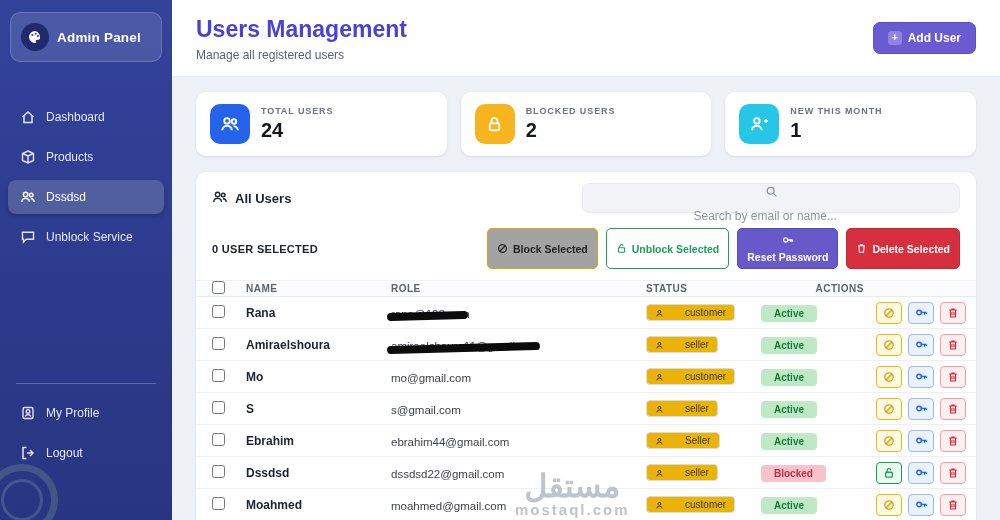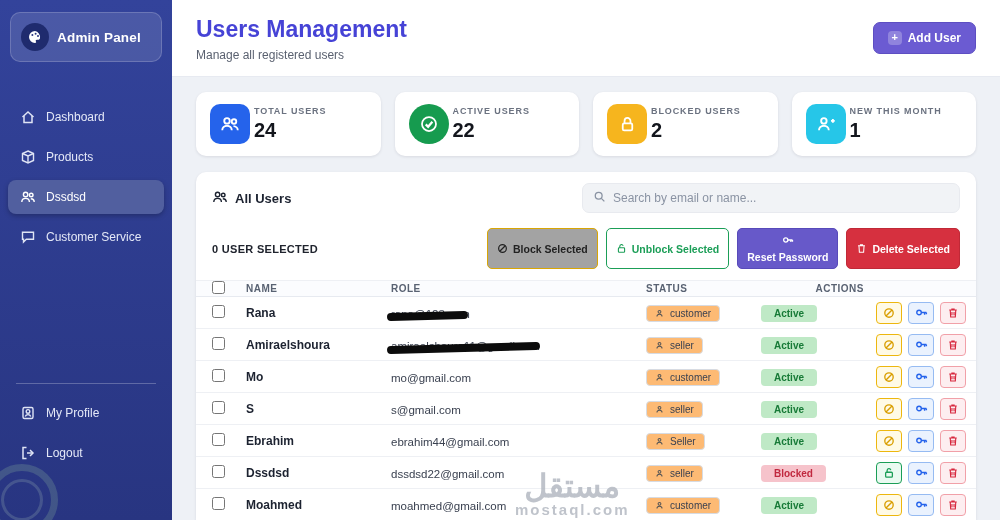--- a/index.html
+++ b/index.html
@@ -33,36 +33,36 @@
   .page-title { font-size:23px; font-weight:bold; color:#4643d6; }
   .page-subtitle { font-size:12px; color:#5a6170; margin-top:5px; }
   .add-btn { margin-top:6px; background:#6b5bd2; color:#fff; border:1px solid #5d4ec2; border-radius:7px;
              padding:8px 14px; font-size:12px; font-weight:bold; display:flex; align-items:center; gap:6px; }
   .add-btn .plus { background:rgba(255,255,255,.25); border-radius:4px; width:14px; height:14px; line-height:13px;
                    font-size:11px; text-align:center; display:inline-block; }
 
   
   .stats { display:flex; gap:14px; padding:15px 24px 10px; }
   .stat-card { flex:1; background:#fff; border-radius:10px; box-shadow:0 1px 3px rgba(16,24,40,.1);
-               display:flex; align-items:center; gap:4px; padding:12px 14px; }
+               display:flex; align-items:center; gap:11px; padding:12px 14px; }
   .stat-icon { width:40px; height:40px; border-radius:10px; display:flex; align-items:center; justify-content:center; flex:none; }
   .stat-icon.c0 { background:#2563eb; }
   .stat-icon.c1 { background:#169b4f; border-radius:50%; }
   .stat-icon.c2 { background:#f6b51e; }
   .stat-icon.c3 { background:#26c6e8; }
   .stat-label { font-size:9px; font-weight:bold; letter-spacing:.9px; color:#6b7280; }
   .stat-value { font-size:20px; font-weight:bold; color:#13161d; margin-top:3px; }
 
   
   .table-card { margin:6px 24px 0; background:#fff; border-radius:10px 10px 0 0; box-shadow:0 1px 3px rgba(16,24,40,.1);
                 flex:1; display:flex; flex-direction:column; overflow:hidden; }
   .card-head { display:flex; justify-content:space-between; align-items:center; padding:11px 16px 9px; }
   .all-users { display:flex; align-items:center; gap:7px; font-size:13px; font-weight:bold; color:#1c2230; }
   .search { background:#f1f3f6; border:1px solid #e8eaef; border-radius:7px; width:378px; height:30px;
-            display:flex; align-items:center; gap:7px; padding:0 10px; }
+            display:flex; align-items:center; gap:7px; padding:0 10px;flex-direction:column; }
   .search input { flex:1; border:none; background:transparent; outline:none; font-size:12px; color:#333; }
   .search input::placeholder { color:#8a93a3; }
 
   .bulk-row { display:flex; justify-content:space-between; align-items:center; padding:6px 16px 11px; }
   .selected-label { font-size:11px; font-weight:bold; color:#20242e; letter-spacing:.3px; }
   .bulk-btns { display:flex; gap:8px; }
   .btn { border-radius:5px; font-size:10.5px; font-weight:bold; padding:5px 9px; display:flex; align-items:center; gap:5px;
          border:1px solid transparent; }
   .btn-block  { background:#a3a3a3; color:#222; border-color:#d9a604; }
   .btn-unblock{ background:#fff; color:#1b9e57; border-color:#1b9e57; }
@@ -72,22 +72,22 @@
   
   .thead, .trow { display:grid; grid-template-columns:34px 145px 255px 115px 115px 1fr; align-items:center; padding:0 16px; }
   .thead { height:28px; background:#fbfcfe; border-top:1px solid #eef0f4; border-bottom:1px solid #e7eaf0;
            font-size:10px; font-weight:bold; color:#596272; letter-spacing:.5px; }
   .thead .col-actions { justify-self:end; padding-right:12px; }
   .trow { height:32px; border-bottom:1px solid #eef0f4; }
   .cell-name { font-size:12px; font-weight:bold; color:#1c2230; }
   .email { position:relative; display:inline-block; font-size:11.5px; color:#3a4150; }
   .email.redacted::after { content:""; position:absolute; left:-4px; top:40%; width:103%; height:8px; background:#0c0c0c;
                            border-radius:5px; transform:rotate(-1.5deg); }
-  .role-pill { display:inline-flex; align-items:center; gap:6px; border:1px solid #d7dbe2; border-radius:4px;
-               background:#fdba74; padding:2px 8px; font-size:10px; color:#3a4150; }
+  .role-pill { display:inline-flex; align-items:flex-end; gap:21px; border:1px solid #d7dbe2; border-radius:4px;
+               background:#eab308; padding:2px 8px; font-size:10px; color:#3a4150; }
   .badge { display:inline-block; border-radius:4px; padding:3px 13px; font-size:10px; font-weight:bold; }
   .badge.active  { background:#bfe9c6; color:#177a37; }
   .badge.blocked { background:#f6c3cb; color:#c0293f; }
   .cell-actions { display:flex; justify-content:flex-end; gap:6px; }
   .act { width:26px; height:22px; border-radius:4px; border:1px solid; display:inline-flex; align-items:center;
          justify-content:center; padding:0; }
   .act-block { border-color:#edb70e; color:#d99e00; background:#fffae6; }
   .act-key   { border-color:#96bbf2; color:#2563eb; background:#eaf2fe; }
   .act-del   { border-color:#f1a0a8; color:#d7263d; background:#fdeef0; }
   .ic-unlock { display:none; }
@@ -147,21 +147,21 @@
           </svg>
         </span>
       <span>Dssdsd</span>
     </div>
     <div class="nav-item">
       <span class="ic">
           <svg width="16" height="16" viewBox="0 0 16 16" fill="none" stroke="#dfe4f5" stroke-width="1.4">
             <path d="M2.5 3.2h11v7h-7.2L3.5 13v-2.8h-1z"></path>
           </svg>
         </span>
-      <span>Customer Service</span>
+      <span>Unblock Service</span>
     </div>
   </nav>
 
   <div class="side-footer">
     <hr class="side-divider">
     <div class="nav-item">
       <span class="ic">
           <svg width="16" height="16" viewBox="0 0 16 16" fill="none" stroke="#dfe4f5" stroke-width="1.4">
             <rect x="3" y="2.5" width="10" height="11" rx="1.5"></rect>
             <circle cx="8" cy="6.4" r="1.8"></circle>
@@ -203,32 +203,20 @@
           <svg width="20" height="20" viewBox="0 0 16 16" fill="none" stroke="#fff" stroke-width="1.5">
             <circle cx="5.6" cy="5.5" r="2.2"></circle>
             <path d="M1.8 13c0-2.1 1.7-3.6 3.8-3.6S9.4 10.9 9.4 13"></path>
             <circle cx="11.2" cy="6" r="1.8"></circle>
             <path d="M10.8 9.7c1.9.1 3.4 1.5 3.4 3.3"></path>
           </svg>
         </span>
       <div>
         <div class="stat-label">TOTAL USERS</div>
         <div class="stat-value">24</div>
-      </div>
-    </div>
-    <div class="stat-card">
-      <span class="stat-icon c1">
-          <svg width="20" height="20" viewBox="0 0 16 16" fill="none" stroke="#fff" stroke-width="1.8">
-            <circle cx="8" cy="8" r="5.6" stroke-width="1.4"></circle>
-            <path d="M5.4 8.3l1.9 1.9 3.4-4"></path>
-          </svg>
-        </span>
-      <div>
-        <div class="stat-label">ACTIVE USERS</div>
-        <div class="stat-value">22</div>
       </div>
     </div>
     <div class="stat-card">
       <span class="stat-icon c2">
           <svg width="19" height="19" viewBox="0 0 16 16" fill="none" stroke="#fff" stroke-width="1.5">
             <rect x="4" y="7" width="8" height="6" rx="1.2"></rect>
             <path d="M5.5 7V5a2.5 2.5 0 0 1 5 0v2"></path>
           </svg>
         </span>
       <div>

